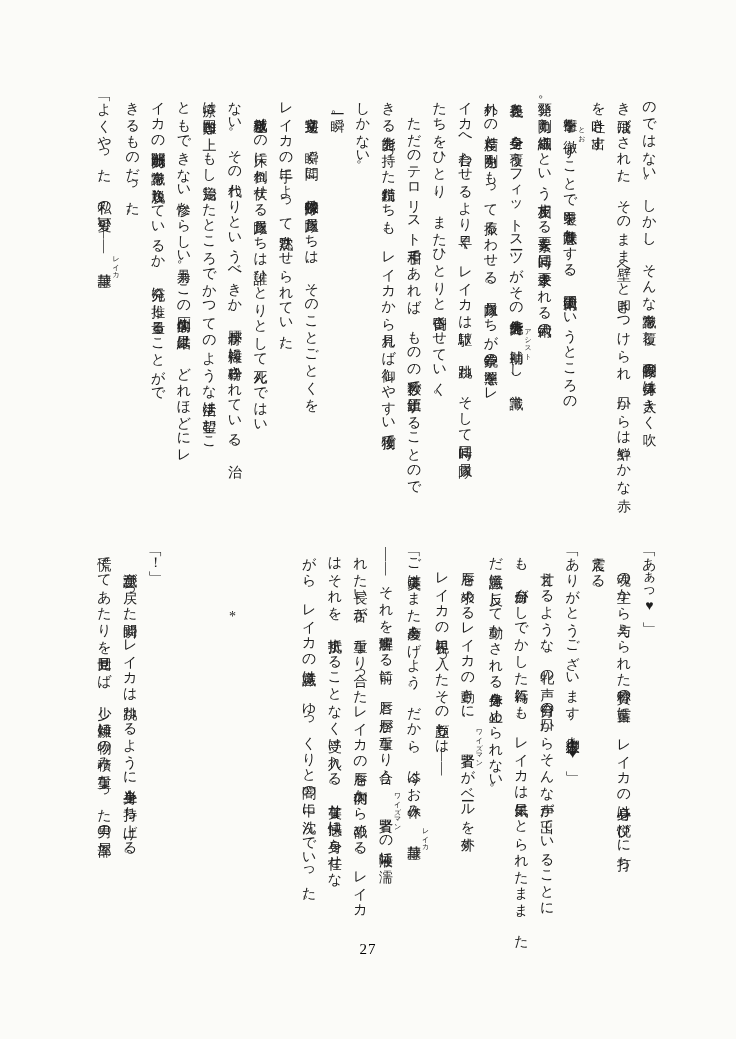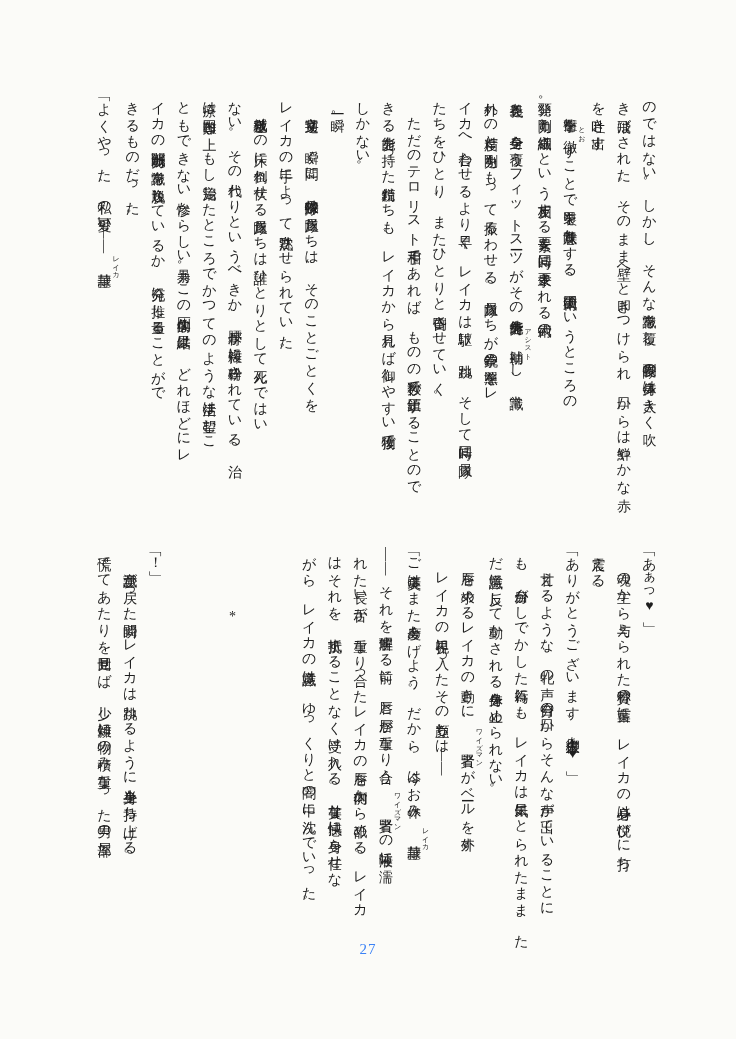--- a/index.html
+++ b/index.html
@@ -53,21 +53,21 @@
     font-family: "Liberation Serif", "DejaVu Serif", serif;
   }
   .page-number {
     position: absolute;
     top: 941px;
     left: 0;
     width: 736px;
     text-align: center;
     font-size: 15px;
     letter-spacing: 1px;
-    color: #3b82f6;
+    color: #000000;
   }
 </style>
 </head>
 <body>
 
 <div class="page">
 
   <div id="block-0" class="tblock">
       <div class="line">のではない。しかし、そんな常識を覆し、副隊長の身体は大きく吹</div>
       <div class="line">き飛ばされた。そのまま壁へと叩きつけられ、口からは鮮やかな赤</div>

